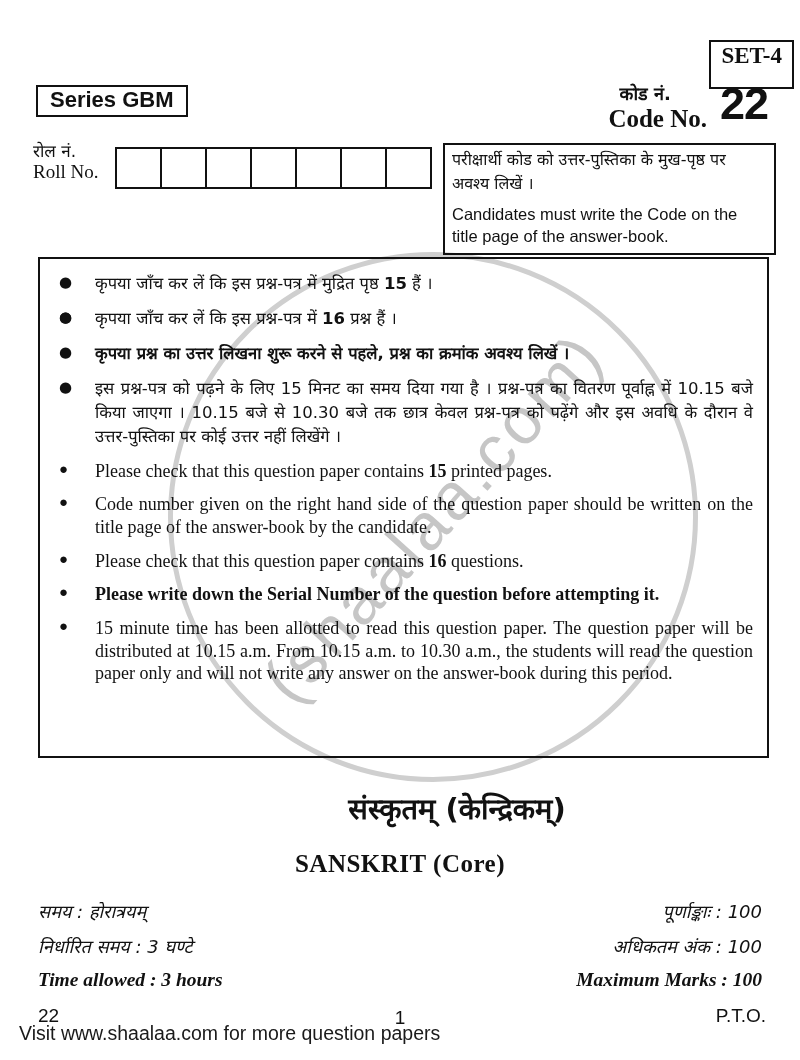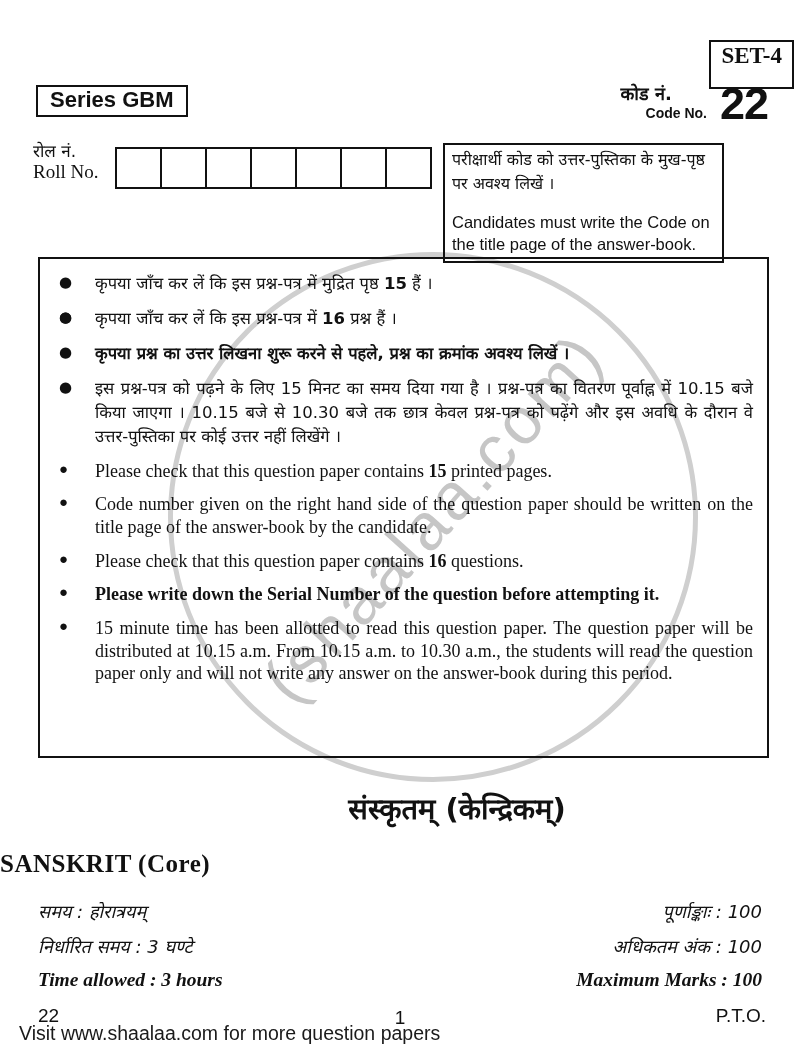--- a/index.html
+++ b/index.html
@@ -17,53 +17,53 @@
   .wm-text { position:absolute; left:50%; top:50%;
         transform:translate(-50%,-50%) rotate(-48deg);
         font-family:"Liberation Sans", sans-serif;
         font-size:66px; color:#c6c6c6; letter-spacing:4px; white-space:nowrap; }
 
   .z { position:absolute; z-index:1; }
 
   
   .set-box { top:40px; right:6px; border:2.5px solid #111; padding:1px 10px 18px;
              font-size:23px; font-weight:bold; font-family:"Liberation Serif", serif; }
-  .code-labels { top:84px; right:93px; text-align:left; line-height:1.15; }
+  .code-labels { top:84px; right:93px; text-align:center; line-height:1.15; }
   .code-hi { font-size:18px; font-weight:bold; }
-  .code-en { font-size:14px; font-weight:bold; font-family:Liberation Sans, sans-serif;margin-left:25px; }
+  .code-en { font-size:25px; font-weight:bold; font-family:Liberation Serif, serif;margin-left:25px; }
   .code-num { top:78px; right:32px; font-size:45px; font-weight:bold;
               font-family:"Liberation Sans", sans-serif; letter-spacing:-1px; }
   .series-box { top:85px; left:36px; border:2.5px solid #111; padding:0 12px 2px;
               font-size:22px; font-weight:bold; font-family:"Liberation Sans", sans-serif; }
 
   .roll-labels { top:141px; left:33px; line-height:1.2; }
   .roll-hi { font-size:17px; }
   .roll-en { font-size:19px; font-family:"Liberation Serif", serif; }
   .roll-boxes { top:147px; left:115px; display:flex; border:2.5px solid #111; }
   .roll-cell { width:43px; height:38px; border-right:2.5px solid #111; background:#fff; }
   .roll-cell:last-child { border-right:none; }
 
-  .cand-box { top:143px; left:443px; width:281px; box-sizing:border-box;
+  .cand-box { top:143px; left:443px; width:333px; box-sizing:border-box;
               border:2.5px solid #111; padding:3px 7px 5px; background:transparent; }
   .cand-hi { font-size:16px; line-height:1.5; }
-  .cand-en { font-size:16.5px; line-height:1.32; font-family:"Liberation Sans", sans-serif; margin-top:16px; }
+  .cand-en { font-size:16.5px; line-height:1.32; font-family:"Liberation Sans", sans-serif; margin-top:8px; }
 
   
   .instr-box { top:257px; left:38px; width:731px; height:501px; box-sizing:border-box;
                border:2.5px solid #111; padding:13px 14px 0 12px; overflow:hidden; }
   .instr-list { list-style:none; margin:0; padding:0; }
   .instr-item { position:relative; padding-left:43px; text-align:justify; margin-bottom:11px; }
   .instr-item .bullet { position:absolute; left:7px; top:0; font-size:15px; }
   .instr-item.hi { font-size:16.5px; line-height:1.45; }
   .instr-item.en { font-size:18px; line-height:1.26; font-family:"Liberation Serif", serif; }
 
   
   .title-hi { top:788px; left:14px; width:800px; text-align:center;
               font-size:29px; font-weight:bold;margin-left:43px; }
-  .title-en { top:850px; left:0; width:800px; text-align:left;
+  .title-en { top:850px; left:0; width:800px; text-align:center;
               font-size:25px; font-weight:bold; font-family:"Liberation Serif", serif;
               letter-spacing:0.5px; }
 
   
   .meta-row { left:38px; width:724px; display:flex; justify-content:space-between; }
   .meta-row.r1 { top:899px;text-align:right; } .meta-row.r2 { top:934px;gap:24px; } .meta-row.r3 { top:969px;align-items:flex-end; }
   .meta-hi { font-size:18px; font-style:italic; }
   .meta-en { font-size:19.5px; font-style:italic; font-weight:bold;
              font-family:"Liberation Serif", serif; }
 

